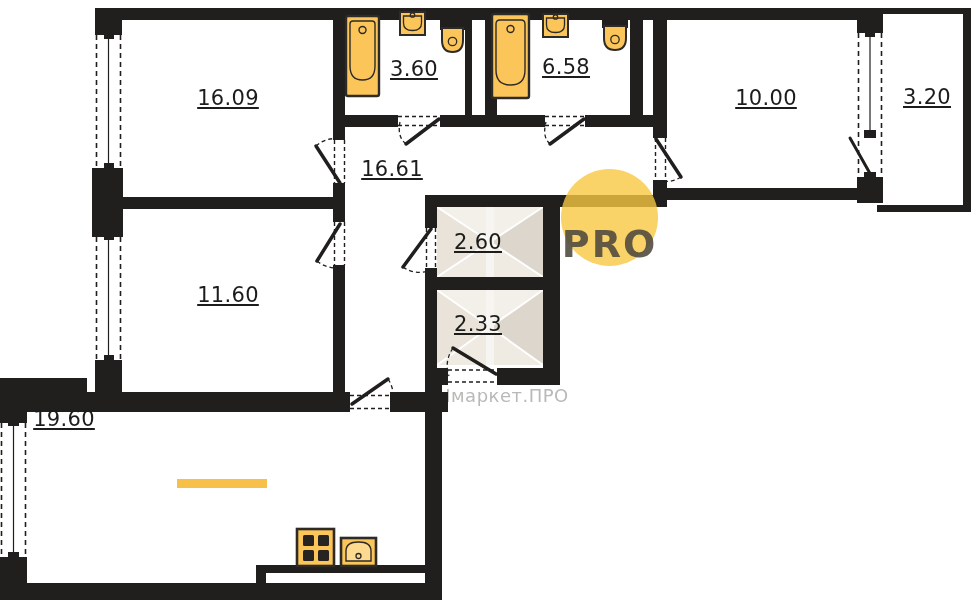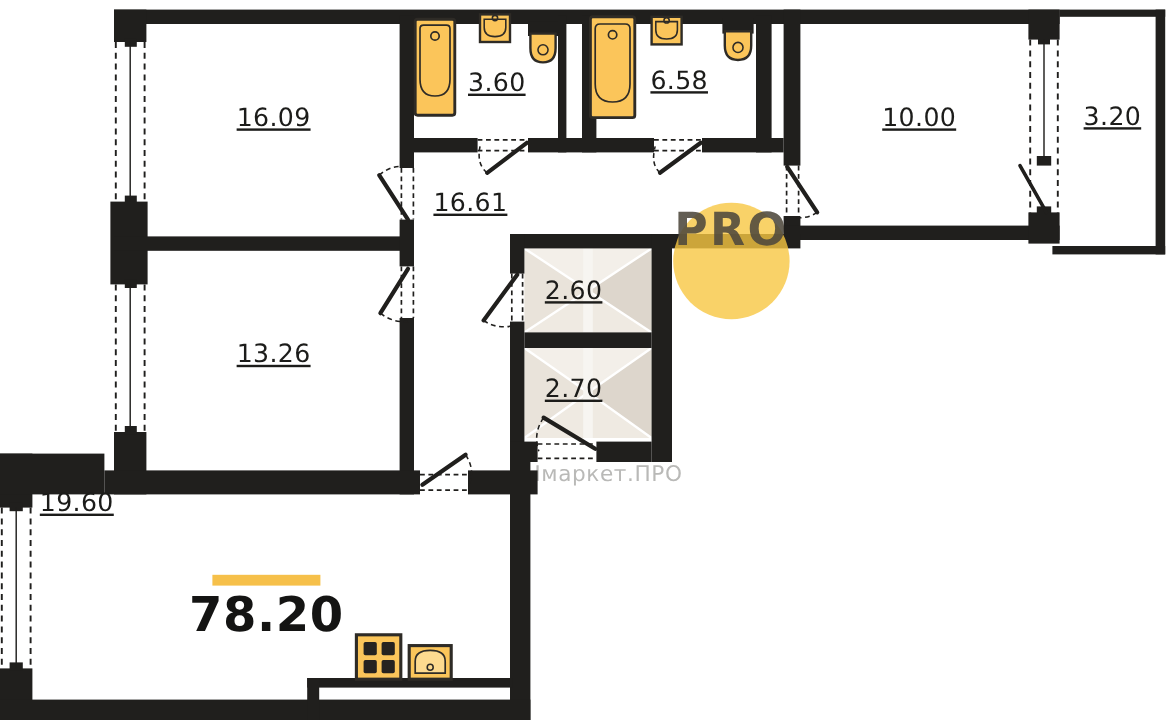--- a/index.html
+++ b/index.html
@@ -8,21 +8,21 @@
   #plan-svg{position:absolute;left:0;top:0;z-index:2;}
   .lbl{position:absolute;transform:translate(-50%,-50%);font-size:21px;color:#1c1c1a;
        white-space:nowrap;z-index:4;letter-spacing:0.3px;text-decoration:underline;}
   .watermark{position:absolute;left:437px;top:385px;font-size:18px;color:#b9b9b7;
        z-index:1;letter-spacing:0.5px;}
   .total-bar{position:absolute;left:177px;top:479px;width:90px;height:9px;
        background:#f6c04a;z-index:4;}
   .total-value{position:absolute;left:222px;top:513px;transform:translate(-50%,-50%);
        font-size:40px;font-weight:800;color:#141413;z-index:4;letter-spacing:0.5px;}
   .pro-badge{position:absolute;left:561px;top:169px;width:97px;height:97px;border-radius:50%;
-       background:rgba(247,199,66,0.80);z-index:6;display:flex;align-items:flex-start;justify-content:center;}
+       background:rgba(247,199,66,0.80);z-index:6;display:flex;align-items:flex-end;justify-content:center;}
   .pro-badge span{font-size:38px;font-weight:700;color:rgba(77,72,60,0.88);letter-spacing:2px;}
 </style>
 </head>
 <body>
 
 <div id="stage">
 
   <div class="watermark">Нмаркет.ПРО</div>
 
   <svg id="plan-svg" width="979" height="600" viewBox="0 0 979 600">
@@ -240,24 +240,23 @@
     </g>
   </svg>
 
   <div class="lbl" style="left:228px;top:98px">16.09</div>
   <div class="lbl" style="left:414px;top:69px">3.60</div>
   <div class="lbl" style="left:566px;top:67px">6.58</div>
   <div class="lbl" style="left:766px;top:98px">10.00</div>
   <div class="lbl" style="left:927px;top:97px">3.20</div>
   <div class="lbl" style="left:392px;top:169px">16.61</div>
   <div class="lbl" style="left:478px;top:242px">2.60</div>
-  <div class="lbl" style="left:478px;top:324px">2.70</div>
-  <div class="lbl" style="left:228px;top:295px">13.26</div>
+  <div class="lbl" style="left:478px;top:324px">2.33</div>
+  <div class="lbl" style="left:228px;top:295px">11.60</div>
   <div class="lbl" style="left:64px;top:419px">19.60</div>
 
   <div class="total-bar"></div>
-  <div class="total-value">78.20</div>
 
   <div class="pro-badge">
     <span>PRO</span>
   </div>
 
 </div>
 
 </body></html>

